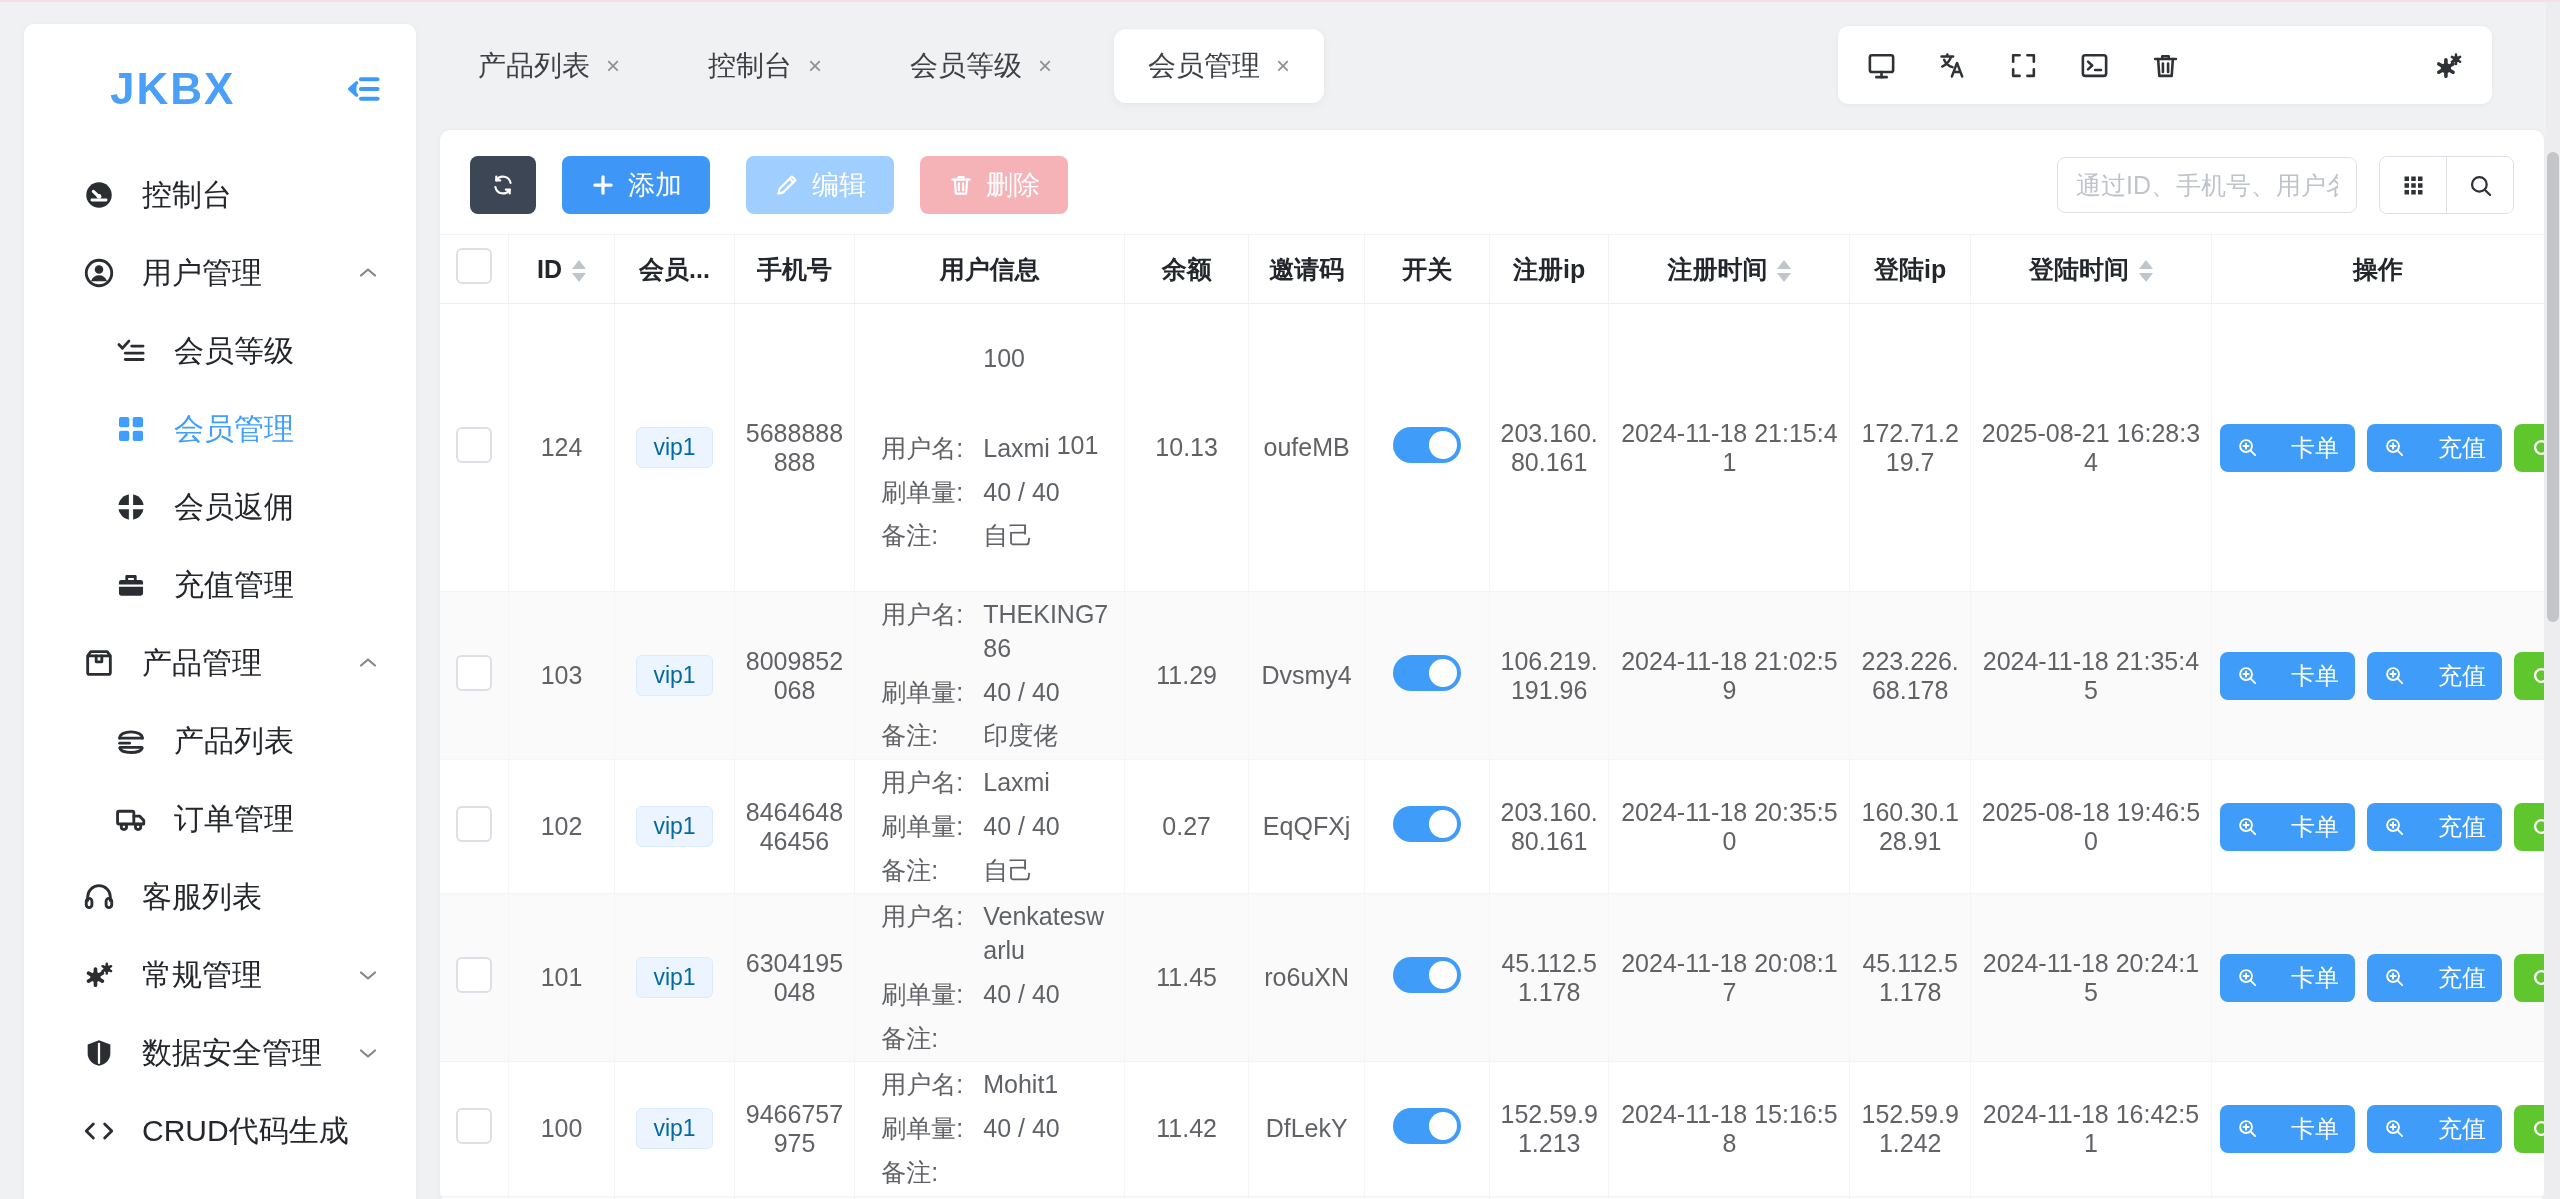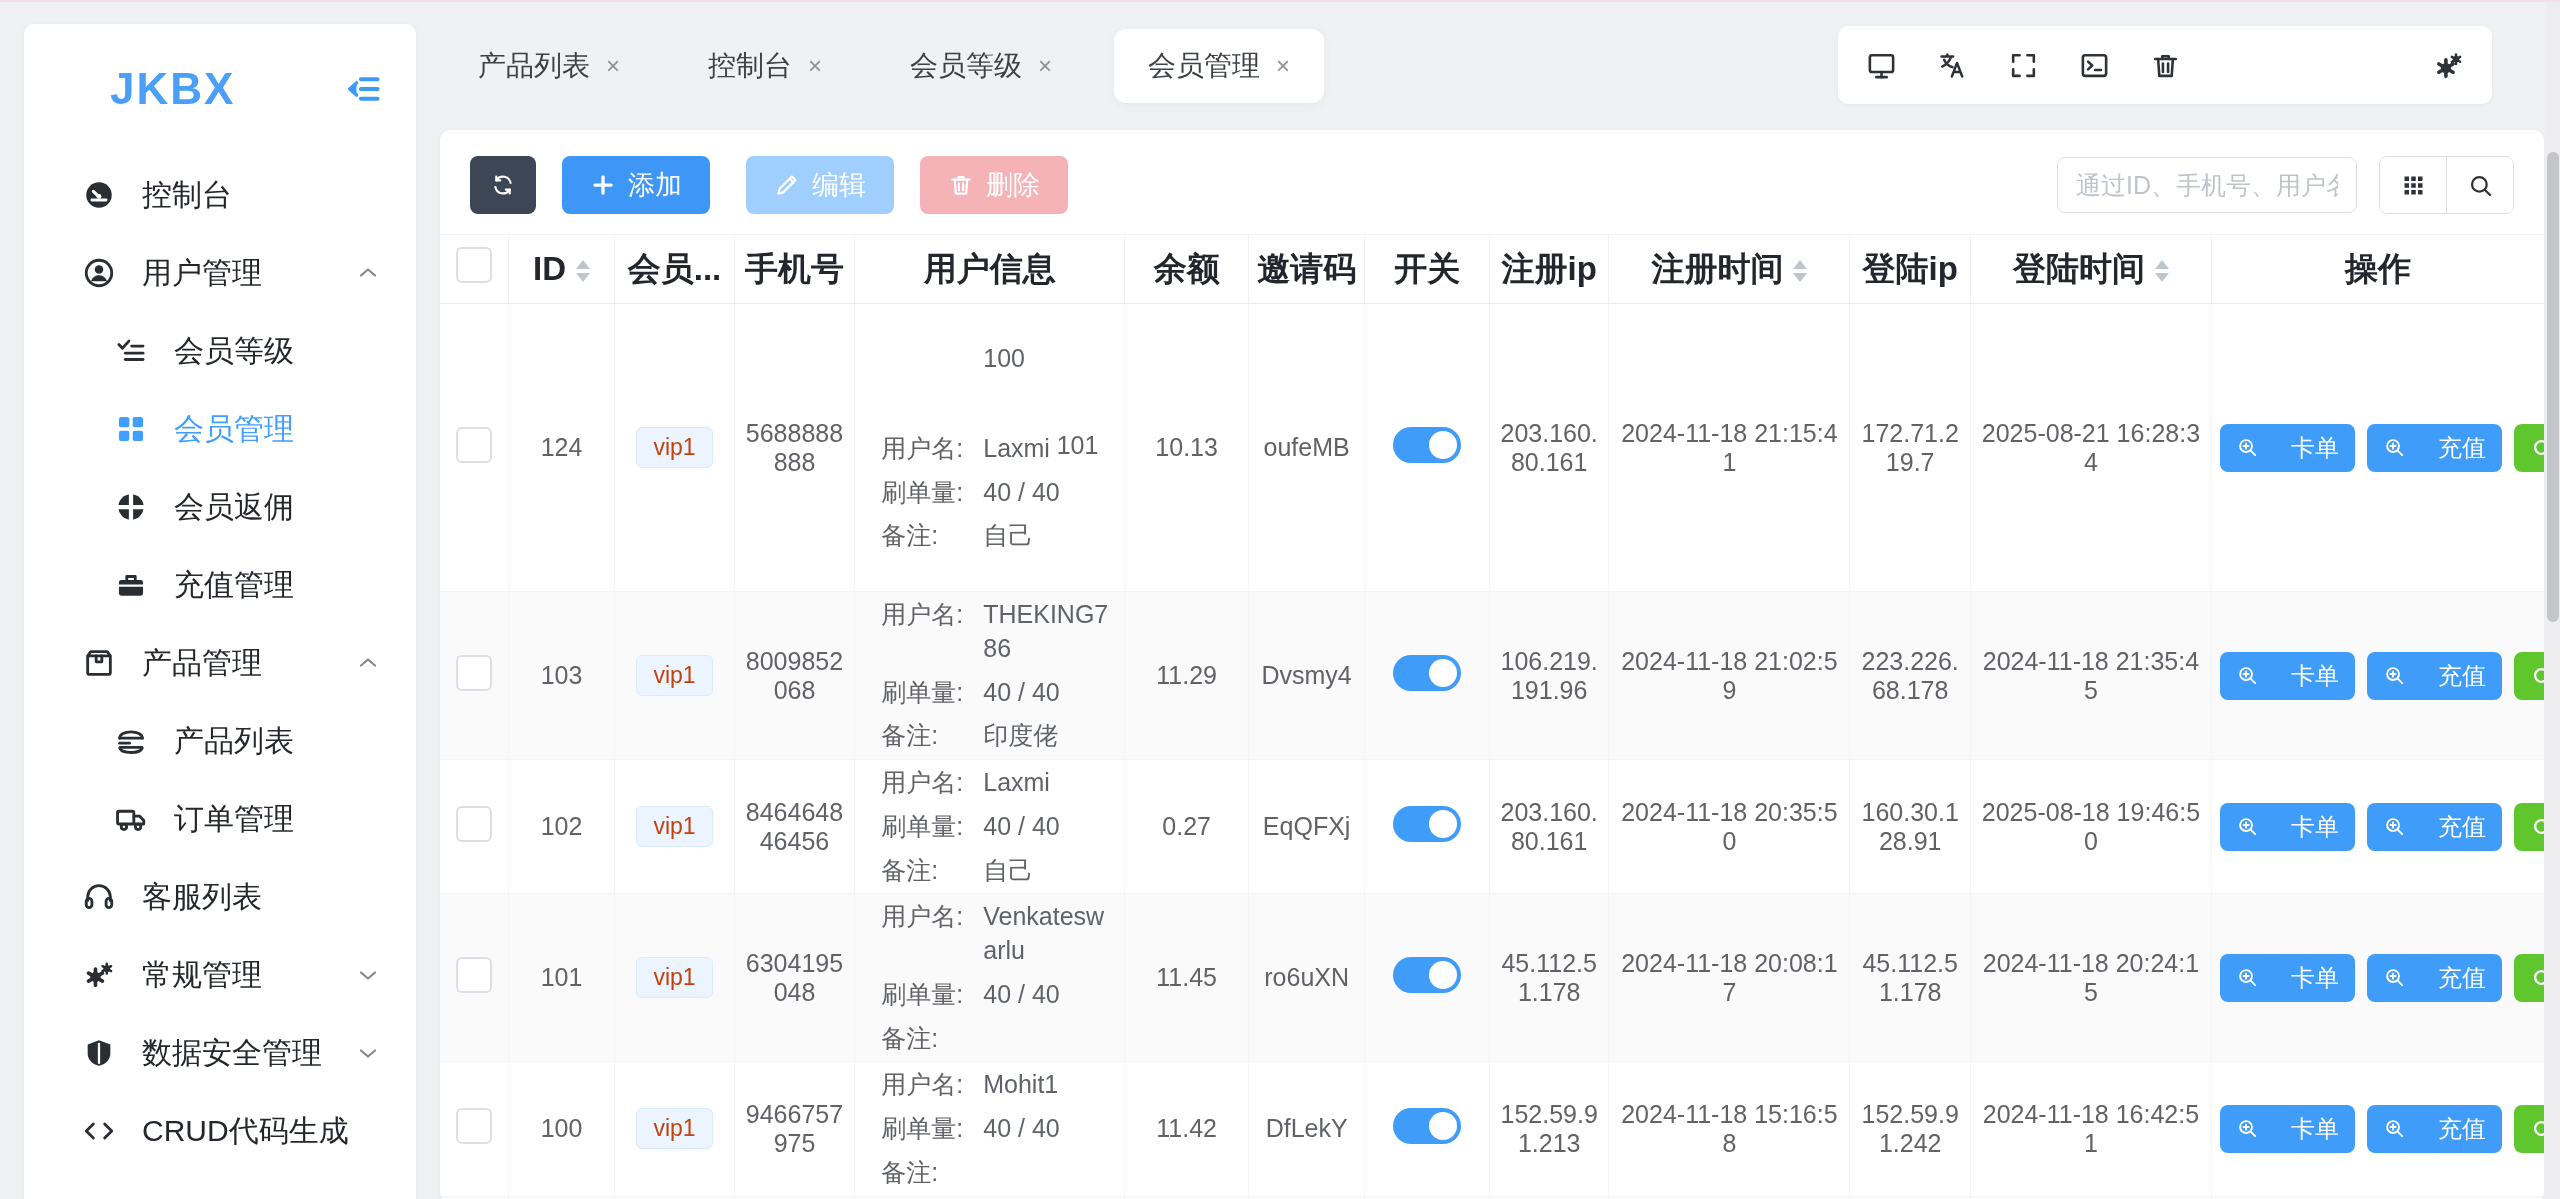--- a/index.html
+++ b/index.html
@@ -57,39 +57,39 @@
   .search-input{width:300px;height:56px;border:1px solid #dcdfe6;border-radius:8px;
     font-size:25px;padding:0 18px;color:#606266;outline:none;box-sizing:border-box;font-family:inherit;}
   .search-input::placeholder{color:#bfc4cc;}
   .btngroup{display:flex;margin-left:22px;border:1px solid #dcdfe6;border-radius:8px;overflow:hidden;}
   .btngroup .gbtn{width:66px;height:56px;background:#fff;display:flex;align-items:center;
     justify-content:center;font-size:27px;color:#2e3237;cursor:pointer;}
   .btngroup .gbtn+.gbtn{border-left:1px solid #dcdfe6;}
 
   
   table{border-collapse:collapse;table-layout:fixed;width:2104px;}
-  thead th{height:66px;font-size:33px;font-weight:bold;color:#23272d;background:#fff;
+  thead th{height:66px;font-size:25px;font-weight:bold;color:#23272d;background:#fff;
     border-top:1px solid #f0f2f5;border-bottom:1px solid #ebeef5;border-right:1px solid #f0f2f5;
     text-align:center;vertical-align:middle;white-space:nowrap;overflow:hidden;}
   thead th:last-child{border-right:none;}
   tbody td{font-size:25px;color:#606266;text-align:center;vertical-align:middle;
     border-bottom:1px solid #f2f4f7;border-right:1px solid #f4f5f7;word-break:break-all;
     padding:6px 8px;box-sizing:border-box;}
   tbody td:last-child{border-right:none;}
   tbody tr.striped{background:#fafafa;}
   tr.r-tall{height:288px;}
   tr.r-norm{height:131px;}
   .sort{display:inline-flex;flex-direction:column;margin-left:10px;vertical-align:middle;}
   .sort i{display:block;width:0;height:0;border-left:7px solid transparent;border-right:7px solid transparent;}
   .sort i.up{border-bottom:9px solid #c0c4cc;margin-bottom:4px;}
   .sort i.dn{border-top:9px solid #c0c4cc;}
   .cbx{width:32px;height:32px;border:2px solid #dcdfe6;border-radius:6px;background:#fff;
     display:inline-block;cursor:pointer;}
   .viptag{display:inline-block;padding:8px 16px;background:#ecf5ff;border:1px solid #d9ecff;
-    border-radius:6px;color:#c2410c;font-size:23px;line-height:1;}
+    border-radius:6px;color:#0369a1;font-size:23px;line-height:1;}
   .switch{width:68px;height:36px;border-radius:18px;background:#3f9cf8;position:relative;
     display:inline-block;cursor:pointer;}
   .switch .knob{position:absolute;right:4px;top:4px;width:28px;height:28px;border-radius:50%;background:#fff;}
   .uinfo{display:grid;grid-template-columns:102px 1fr;row-gap:10px;text-align:left;
     padding-left:18px;font-size:25px;line-height:1.35;}
   .uinfo .lab{color:#5f6putc368;white-space:nowrap;}
   .uinfo .val{color:#5f6368;word-break:break-all;}
   td.uicell{text-align:left;position:relative;}
   .extra-right{position:absolute;right:26px;top:50%;transform:translateY(-60%);color:#606266;}
   .acts{display:flex;gap:12px;align-items:center;justify-content:flex-start;white-space:nowrap;}

